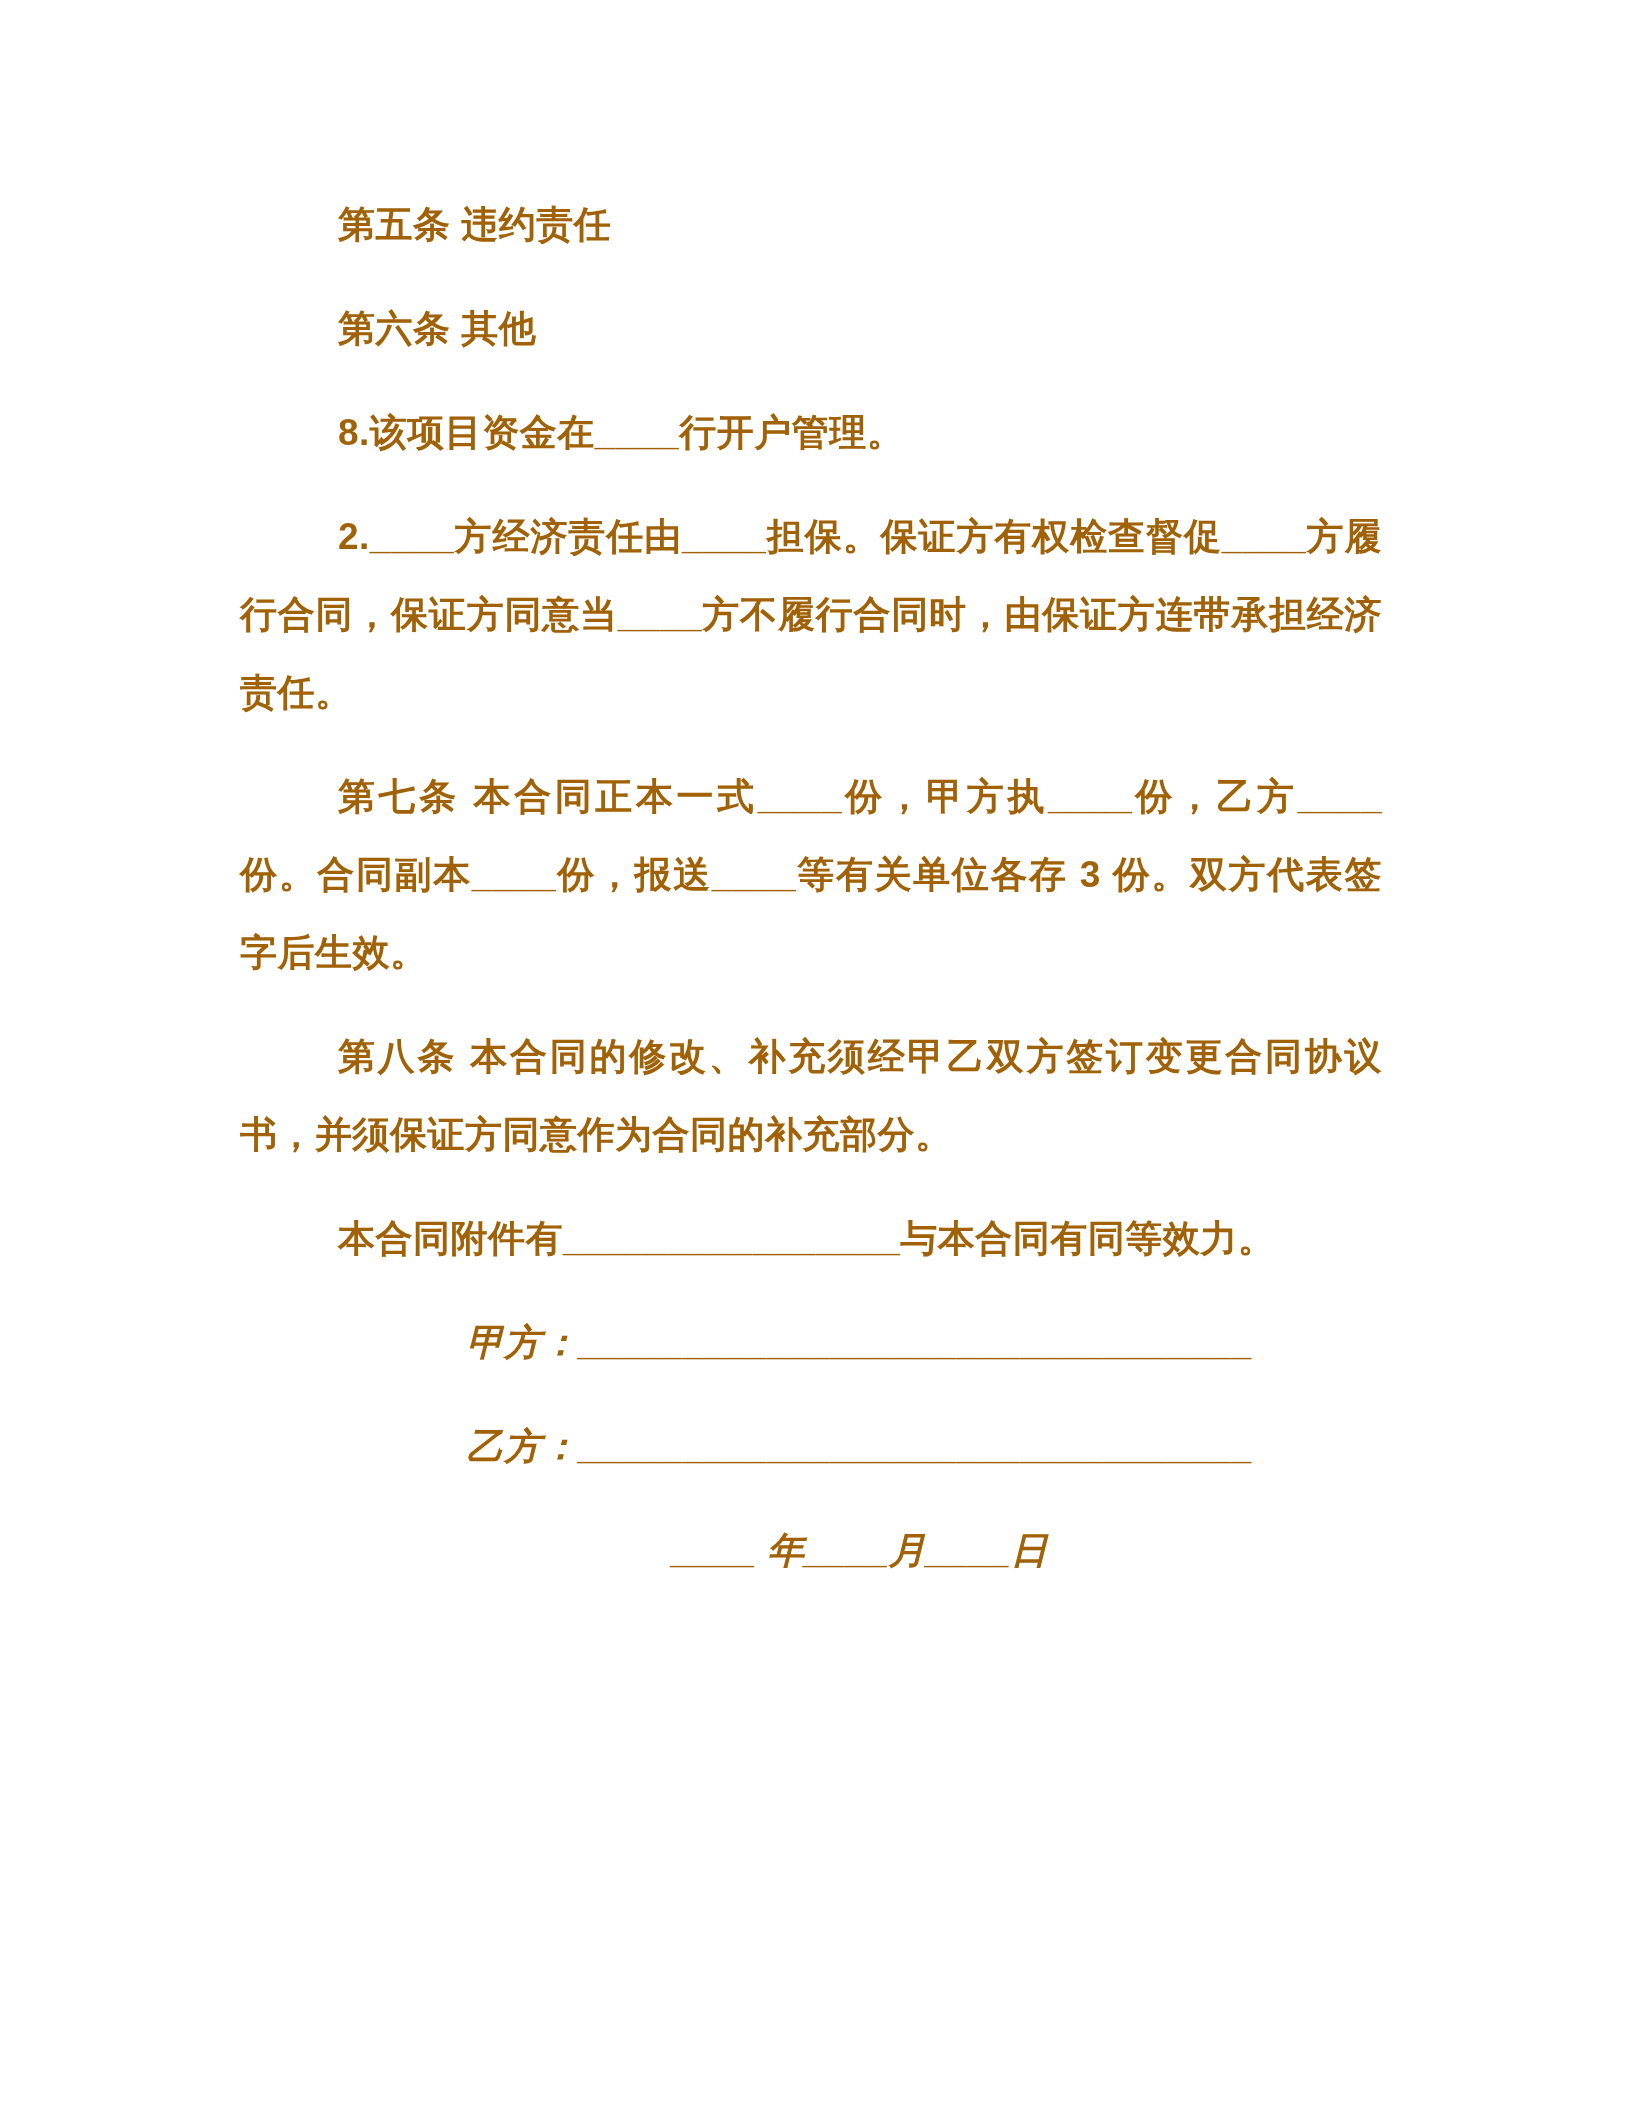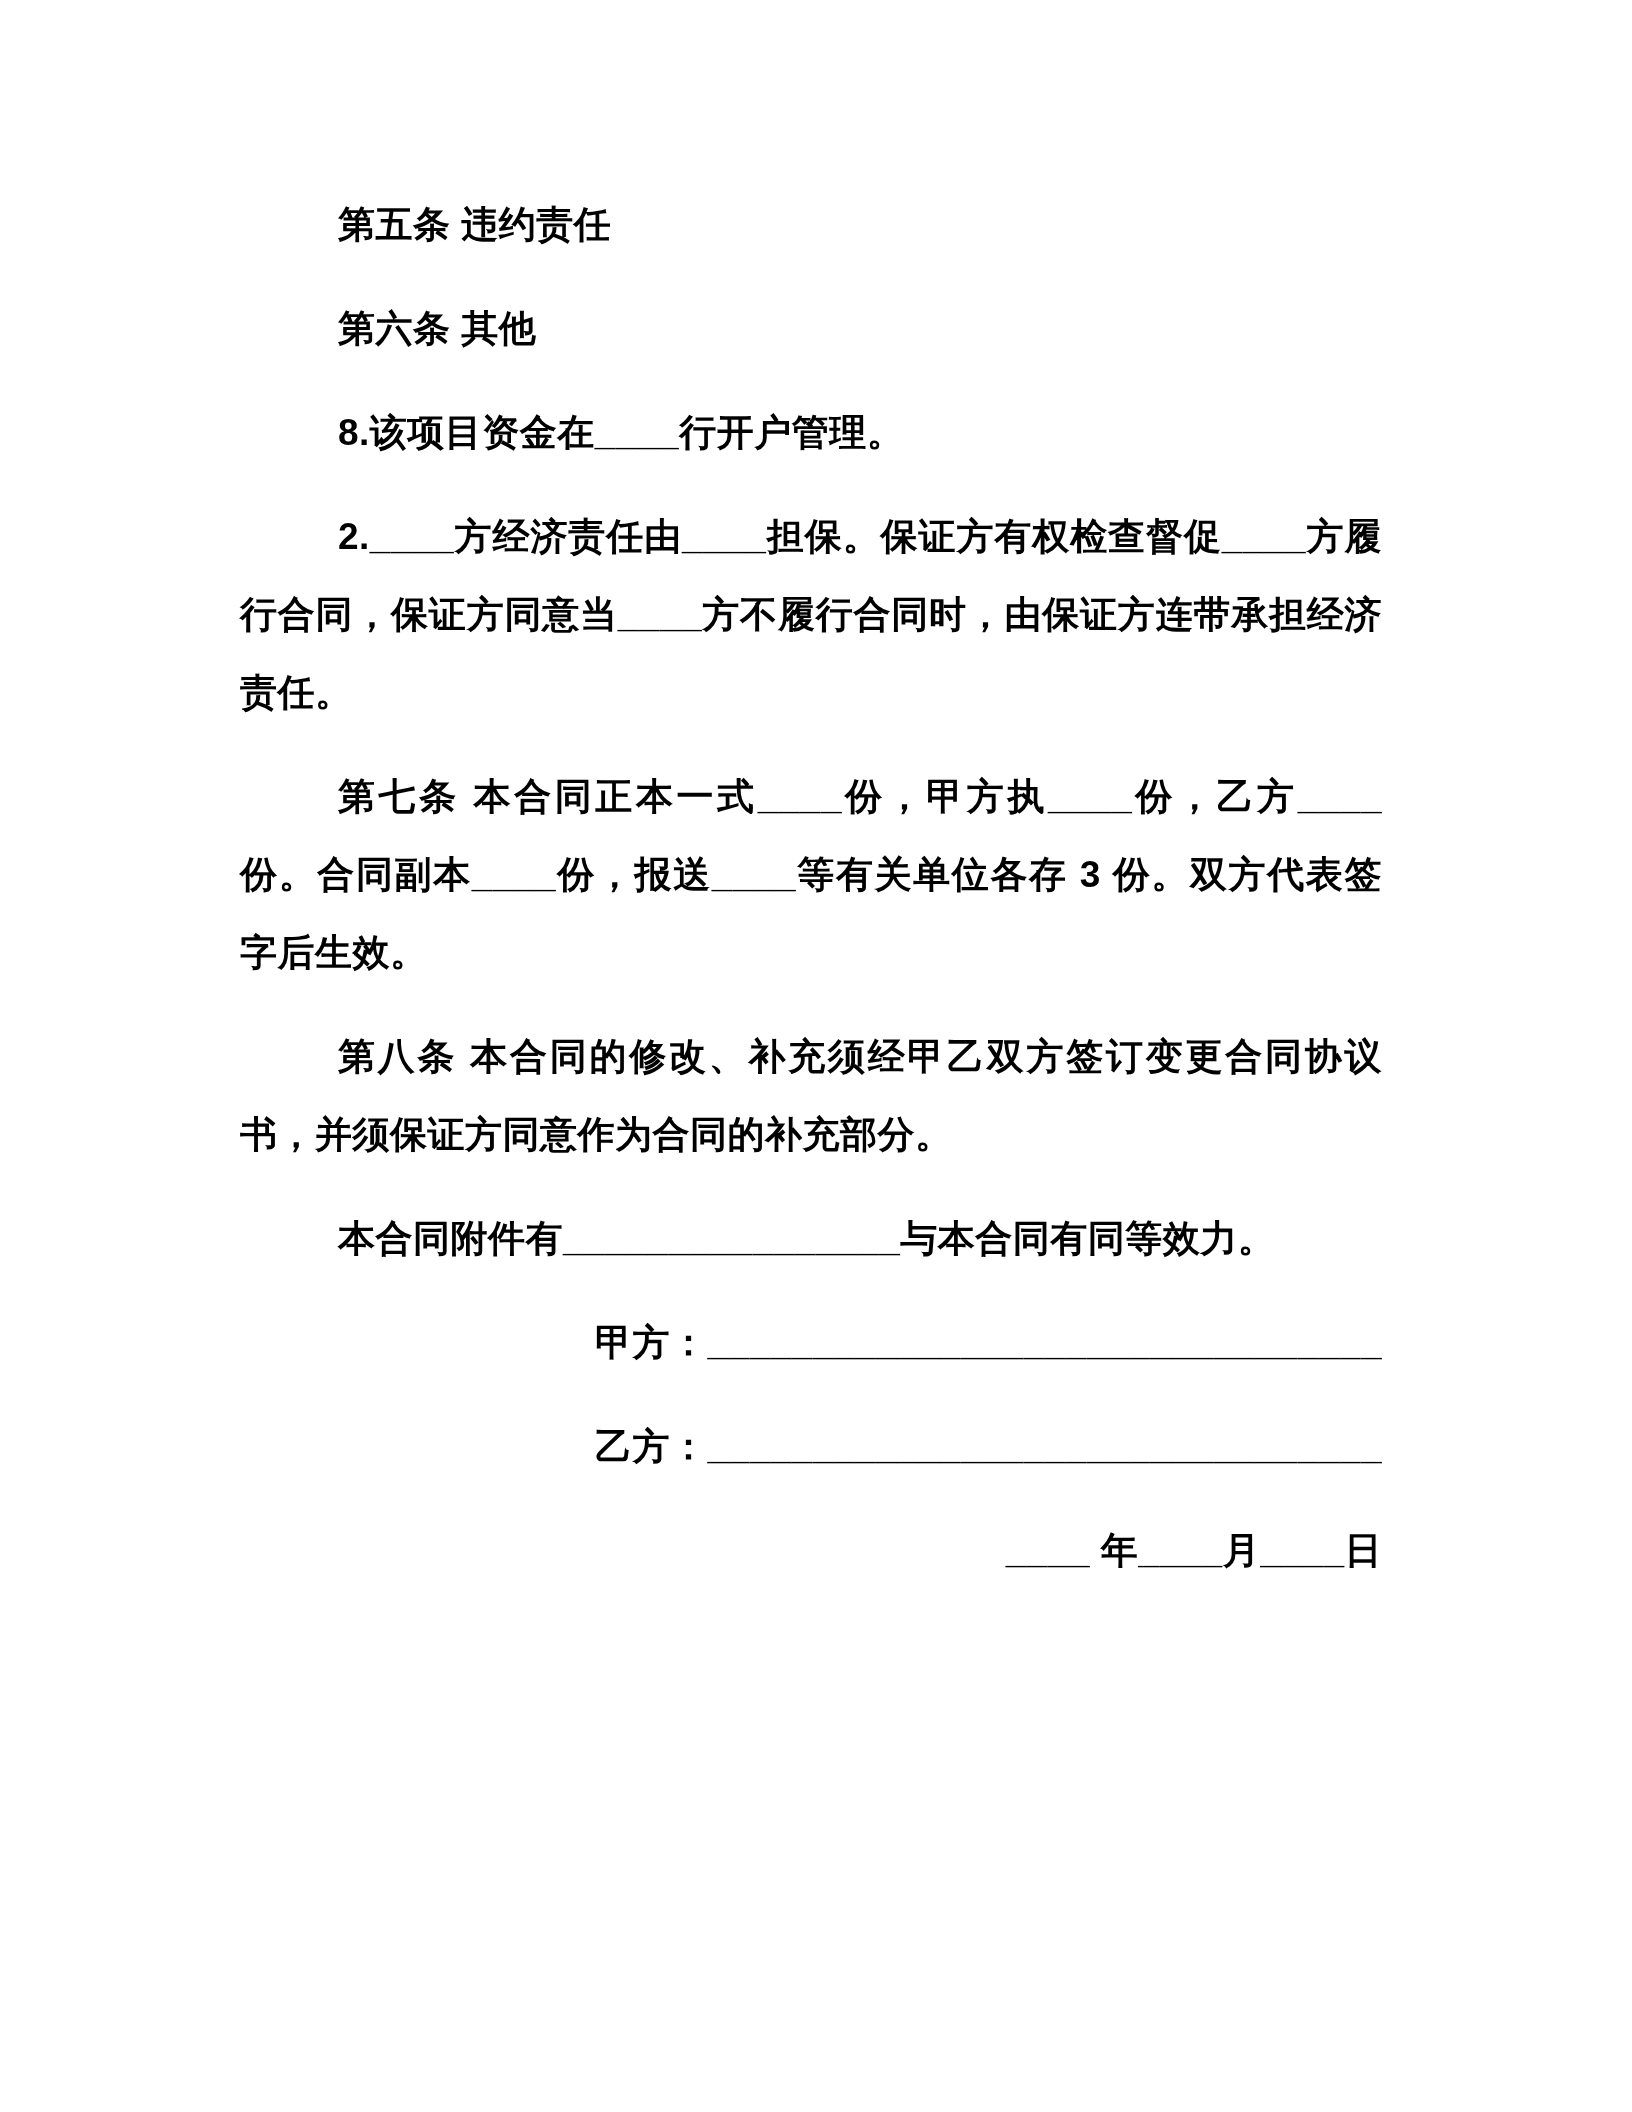--- a/index.html
+++ b/index.html
@@ -8,39 +8,40 @@
     background: #ffffff;
   }
   .page {
     position: relative;
     width: 1632px;
     height: 1712px;
     background: #ffffff;
     box-sizing: border-box;
     padding: 186px 250px 40px 240px;
     overflow: hidden;
-    color: #000000;
+    color: #a16207;
     font-family: "Liberation Sans", "DejaVu Sans", sans-serif;
     font-weight: 700;
   }
   .para {
     margin: 0 0 26px 0;
     font-size: 37px;
     line-height: 78px;
     text-align: justify;
     text-indent: 98px;
     letter-spacing: 0.5px;
     word-break: break-all;
   }
   .para.heading {
     text-align: left;
   }
   .para.signature {
-    text-align: right;
+    text-align: center;
     white-space: nowrap;
+    font-style: italic;
   }
 </style>
 </head>
 <body>
 
 <div class="page">
   <p class="para heading">第五条 违约责任</p>
   <p class="para heading">第六条 其他</p>
   <p class="para">8.该项目资金在____行开户管理。</p>
   <p class="para">2.____方经济责任由____担保。保证方有权检查督促____方履行合同，保证方同意当____方不履行合同时，由保证方连带承担经济责任。</p>

